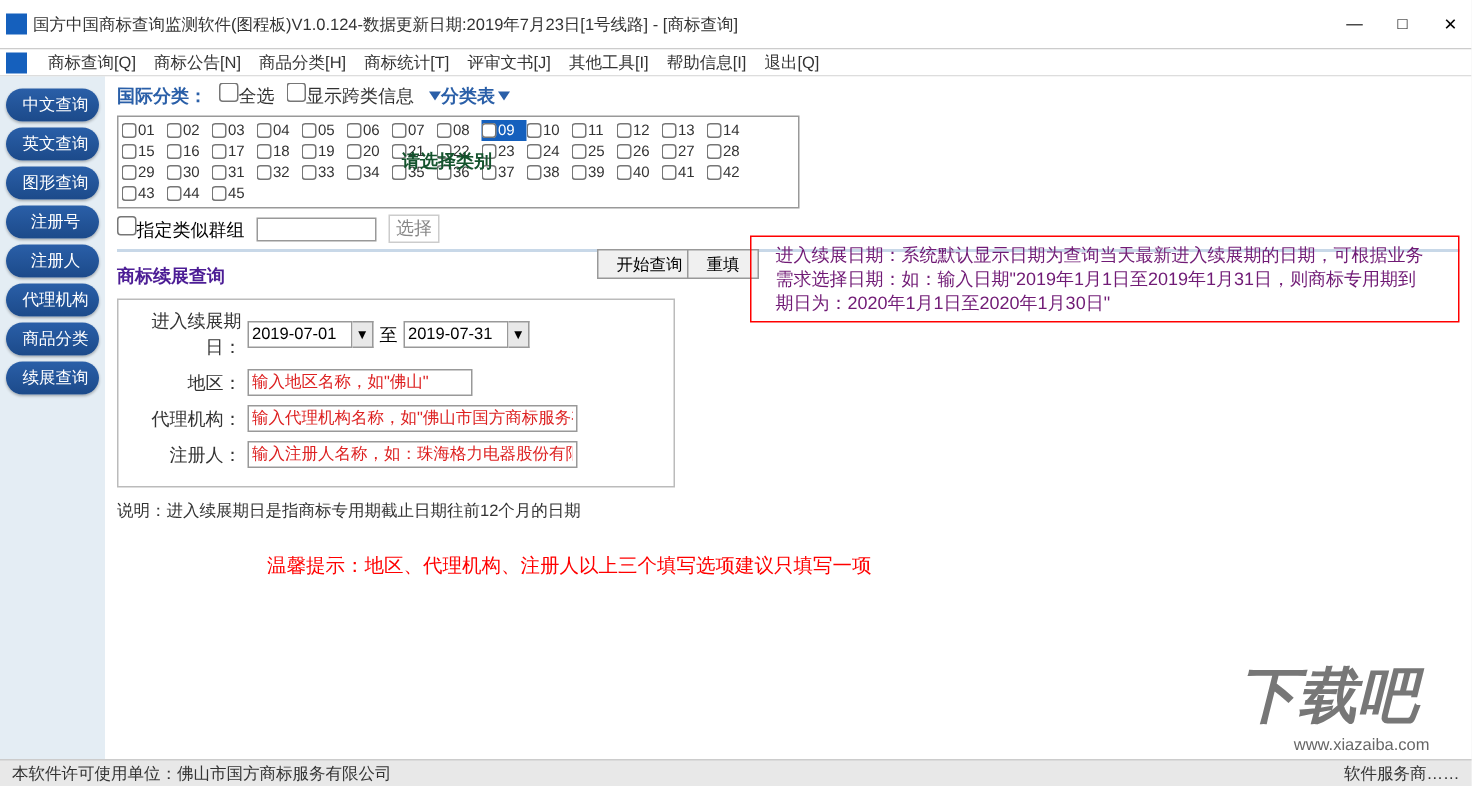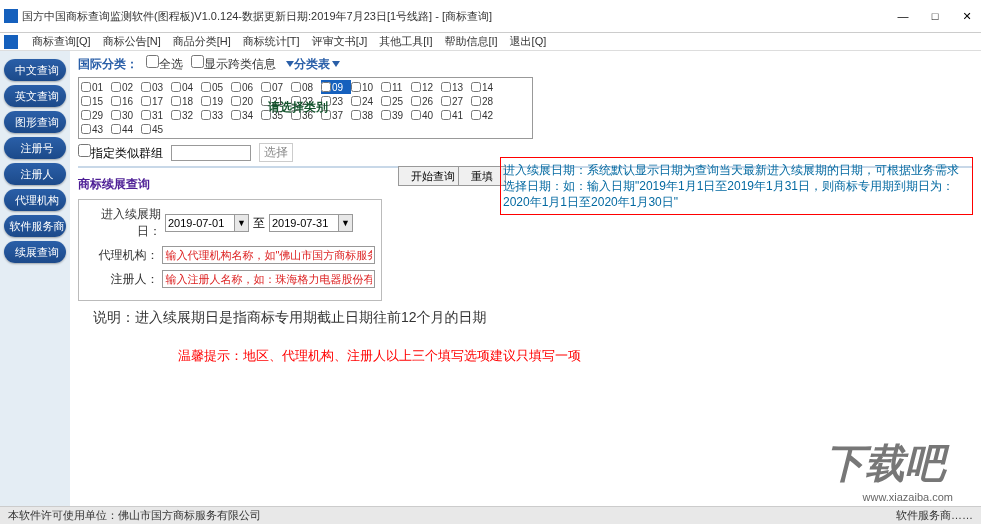--- a/index.html
+++ b/index.html
@@ -39,23 +39,23 @@
     .form-row { display: flex; align-items: center; margin-bottom: 6px; }
     .form-label { width: 80px; text-align: right; padding-right: 4px; color: #333; }
     .date-input { width: 70px; height: 18px; border: 1px solid #999; font-size: 11px; padding: 0 2px; }
     .date-arrow { width: 14px; height: 18px; border: 1px solid #999; border-left: none; background: #e8e8e8; font-size: 9px; text-align: center; line-height: 16px; cursor: pointer; }
     .span-sep { margin: 0 4px; }
     .btn { height: 20px; padding: 0 12px; border: 1px solid #999; background: #f0f0f0; cursor: pointer; margin-left: 8px; font-size: 11px; }
     .text-input { width: 150px; height: 18px; border: 1px solid #999; padding: 0 2px; font-size: 11px; }
     .text-input.wide { width: 220px; }
     .placeholder-red::placeholder { color: #d22; }
     
-    .info-box { position: absolute; top: 106px; left: 430px; right: 8px; border: 1px solid #f00; padding: 4px 2px; color: #0369a1; font-size: 12px; line-height: 16px; }
-    
-    .note-text { margin: 8px 15px; color: #333; font-size: 14px; }
+    .info-box { position: absolute; top: 106px; left: 430px; right: 8px; border: 1px solid #f00; padding: 4px 16px; color: #701a75; font-size: 12px; line-height: 16px; }
+    
+    .note-text { margin: 8px 0; color: #333; font-size: 11px; }
     .tip-text { text-align: left; color: #f00; font-size: 13px; margin-top: 20px; margin-left: 100px; }
     
     .statusbar { position: absolute; bottom: 0; left: 0; right: 0; height: 18px; background: #e8e8e8; border-top: 1px solid #ccc; display: flex; align-items: center; padding: 0 8px; font-size: 11px; color: #333; }
     .status-right { margin-left: auto; }
     
     .watermark { position: absolute; right: 36px; bottom: 30px; font-size: 40px; color: #4a4a4a; font-weight: bold; font-style: italic; opacity: 0.75; font-family: "Microsoft YaHei"; }
     .watermark-url { position: absolute; right: 28px; bottom: 18px; font-size: 11px; color: #666; }
     
     .triangle { display: inline-block; width: 0; height: 0; border-left: 4px solid transparent; border-right: 4px solid transparent; border-top: 6px solid #2a5fa8; margin-left: 2px; vertical-align: middle; }
   </style>
@@ -85,21 +85,21 @@
 </div>
 
 <div class="main-area">
   <div class="sidebar">
     <div class="sidebar-btn">中文查询</div>
     <div class="sidebar-btn">英文查询</div>
     <div class="sidebar-btn">图形查询</div>
     <div class="sidebar-btn">注册号</div>
     <div class="sidebar-btn">注册人</div>
     <div class="sidebar-btn">代理机构</div>
-    <div class="sidebar-btn">软件服务商</div>
+    <div class="sidebar-btn">商品分类</div>
     <div class="sidebar-btn">续展查询</div>
   </div>
 
   <div class="content">
     
     <div style="position:relative;">
       <div class="classify-row">
         <span>国际分类：</span>
         <label><input type="checkbox" style=""><span>全选</span></label>
         <label><input type="checkbox" style=""><span>显示跨类信息</span></label>
@@ -156,30 +156,34 @@
     </div>
     
     <div class="similar-row">
       <label><input type="checkbox" style=""><span>指定类似群组</span></label>
       <input type="text" style="">
       <span style="color:#888;border:1px solid #ccc;padding:0 4px;cursor:pointer;">选择</span>
     </div>
 
     <div class="section-title">商标续展查询</div>
     
-    <div style="border:1px solid #bbb;padding:6px;display:inline-block;width:304px;">
+    <div style="border:1px solid #bbb;padding:6px;display:inline-block;width:372px;">
       <div class="form-row">
         <span class="form-label">进入续展期日：</span>
         <input class="date-input" value="2019-07-01" style="">
           <span class="date-arrow">▼</span>
         <span class="span-sep">至</span>
         <input class="date-input" value="2019-07-31" style="">
           <span class="date-arrow">▼</span>
       </div>
       <div class="form-row">
+        <span class="form-label">地区：</span>
+        <input class="text-input placeholder-red" placeholder="输入地区名称，如&quot;佛山&quot;" style="">
+      </div>
+      <div class="form-row">
         <span class="form-label">代理机构：</span>
         <input class="text-input wide placeholder-red" style="color: rgb(221, 34, 34);" placeholder="输入代理机构名称，如&quot;佛山市国方商标服务有限公司&quot;">
       </div>
       <div class="form-row">
         <span class="form-label">注册人：</span>
         <input class="text-input wide placeholder-red" style="color: rgb(221, 34, 34);" placeholder="输入注册人名称，如：珠海格力电器股份有限公司">
       </div>
     </div>
     <button class="btn" style="position:absolute;left:320px;top:115px;">开始查询</button>
     <button class="btn" style="position:absolute;left:380px;top:115px;">重填</button>

